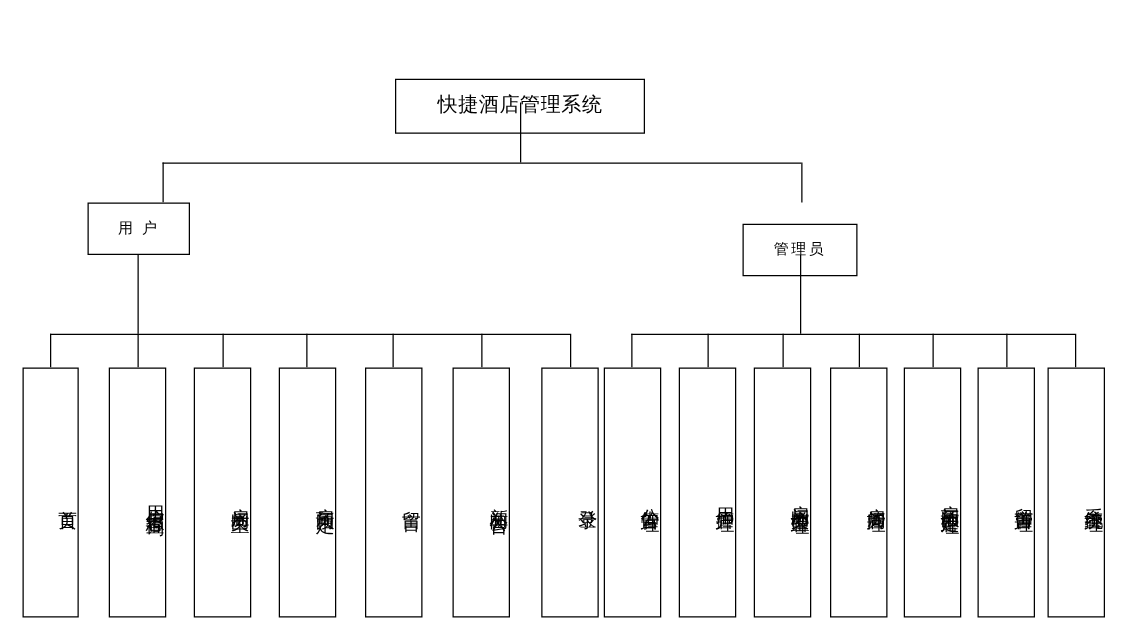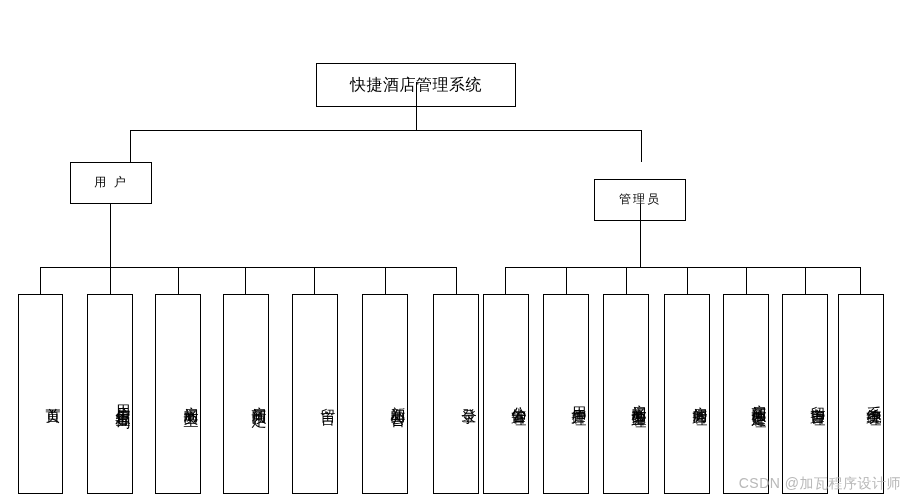--- a/index.html
+++ b/index.html
@@ -110,14 +110,13 @@
   <div class="node node-leaf" style="left:362px; top:294px; width:46px; height:200px;">新闻公告</div>
   <div class="node node-leaf" style="left:433px; top:294px; width:46px; height:200px;">登录</div>
   <div class="node node-leaf" style="left:483px; top:294px; width:46px; height:200px;">公告管理</div>
   <div class="node node-leaf" style="left:543px; top:294px; width:46px; height:200px;">用户管理</div>
   <div class="node node-leaf" style="left:603px; top:294px; width:46px; height:200px;">房间类型管理</div>
   <div class="node node-leaf" style="left:664px; top:294px; width:46px; height:200px;">房间管理</div>
   <div class="node node-leaf" style="left:723px; top:294px; width:46px; height:200px;">房间预定管理</div>
   <div class="node node-leaf" style="left:782px; top:294px; width:46px; height:200px;">留言管理</div>
   <div class="node node-leaf" style="left:838px; top:294px; width:46px; height:200px;">系统管理</div>
 
-  <div class="watermark">CSDN @加瓦程序设计师</div>
 </div>
 
 </body></html>

